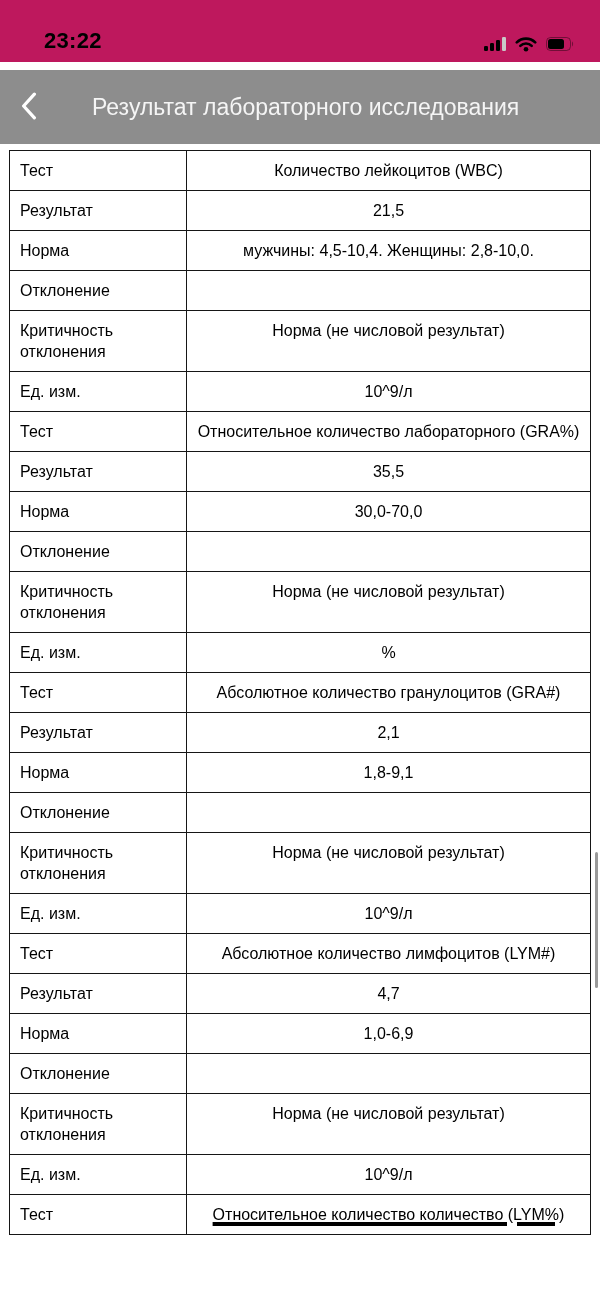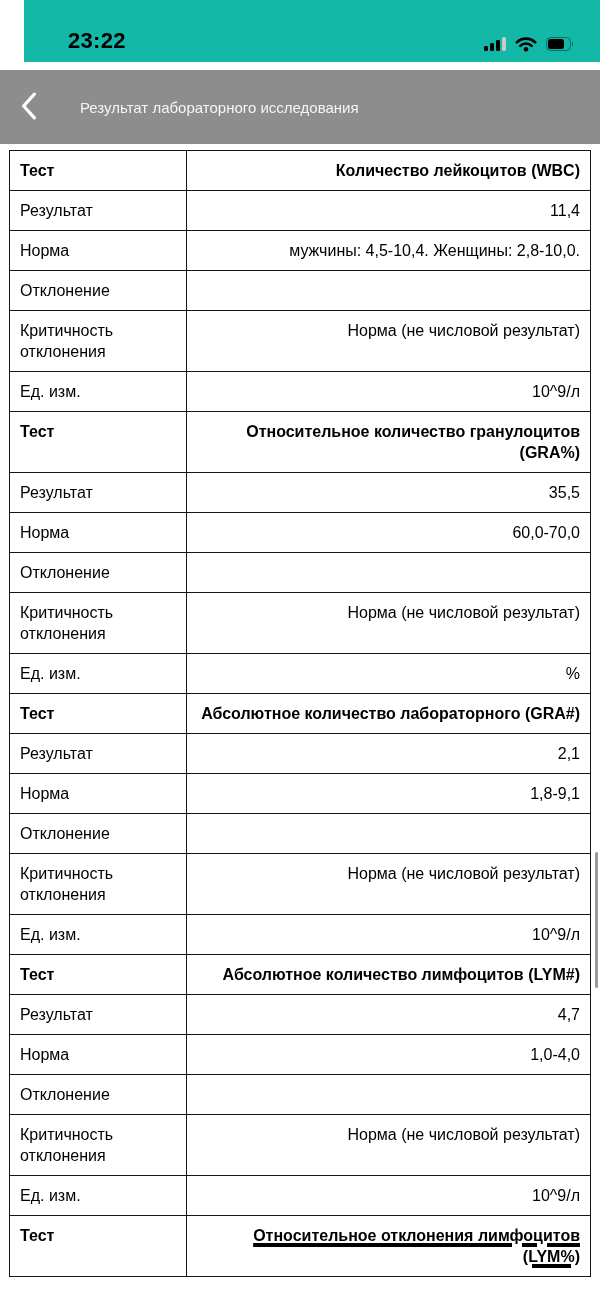--- a/index.html
+++ b/index.html
@@ -14,22 +14,21 @@
   }
 
   
   .status-bar {
     height: 62px;
     display: flex;
     align-items: flex-end;
     justify-content: space-between;
     padding: 4px 26px 8px 44px;
     box-sizing: border-box;
-    background: #14b8a6;
-    margin-left: 24px;
+    background: #be185d;
   }
   .status-time {
     font-size: 22px;
     font-weight: 700;
     letter-spacing: .3px;
   }
   .status-right { display: flex; align-items: center; gap: 9px; padding-bottom: 2px; }
   .signal { display: flex; align-items: flex-end; gap: 2px; height: 14px; }
   .signal i { display: block; width: 4px; border-radius: 1.3px; background: #000; }
   .signal i.b1 { height: 5px; }
@@ -45,37 +44,37 @@
     display: flex;
     align-items: center;
     padding: 0 20px;
     box-sizing: border-box;
     gap: 42px;
   }
   .back-btn {
     background: none; border: none; padding: 0; margin: 0;
     width: 18px; height: 30px; cursor: pointer; display: block;
   }
-  .nav-title { color: #f5f5f5; font-size: 15px; white-space: nowrap; }
+  .nav-title { color: #f5f5f5; font-size: 23px; white-space: nowrap; margin-left: 12px; }
 
   
   .table-wrap { margin: 6px 9px 0 9px; }
   table { width: 100%; border-collapse: collapse; table-layout: fixed; }
   td {
     border: 1px solid #161616;
     padding: 9px 10px;
     font-size: 16px;
     line-height: 21px;
     vertical-align: top;
     word-wrap: break-word;
     background: #fff;
   }
   td.label { width: 156px; text-align: left; }
-  td.value { text-align: right; }
-  .bold { font-weight: 700; }
+  td.value { text-align: center; }
+  .bold { font-weight: 400; }
   .underline {
     text-decoration: underline;
     text-decoration-thickness: 4px;
     text-underline-offset: 2px;
   }
   td.value:empty::before { content: "\a0"; }
 
   
   .scrollbar {
     position: absolute;
@@ -123,65 +122,65 @@
 
 <div class="table-wrap">
   <table>
     <tbody>
         <tr>
           <td class="label bold">Тест</td>
           <td class="value bold">Количество лейкоцитов (WBC)</td>
         </tr>
         <tr>
           <td class="label">Результат</td>
-          <td class="value">11,4</td>
+          <td class="value">21,5</td>
         </tr>
         <tr>
           <td class="label">Норма</td>
           <td class="value">мужчины: 4,5-10,4. Женщины: 2,8-10,0.</td>
         </tr>
         <tr>
           <td class="label">Отклонение</td>
           <td class="value"></td>
         </tr>
         <tr>
           <td class="label">Критичность отклонения</td>
           <td class="value">Норма (не числовой результат)</td>
         </tr>
         <tr>
           <td class="label">Ед. изм.</td>
           <td class="value">10^9/л</td>
         </tr>
         <tr>
           <td class="label bold">Тест</td>
-          <td class="value bold">Относительное количество гранулоцитов (GRA%)</td>
+          <td class="value bold">Относительное количество лабораторного (GRA%)</td>
         </tr>
         <tr>
           <td class="label">Результат</td>
           <td class="value">35,5</td>
         </tr>
         <tr>
           <td class="label">Норма</td>
-          <td class="value">60,0-70,0</td>
+          <td class="value">30,0-70,0</td>
         </tr>
         <tr>
           <td class="label">Отклонение</td>
           <td class="value"></td>
         </tr>
         <tr>
           <td class="label">Критичность отклонения</td>
           <td class="value">Норма (не числовой результат)</td>
         </tr>
         <tr>
           <td class="label">Ед. изм.</td>
           <td class="value">%</td>
         </tr>
         <tr>
           <td class="label bold">Тест</td>
-          <td class="value bold">Абсолютное количество лабораторного (GRA#)</td>
+          <td class="value bold">Абсолютное количество гранулоцитов (GRA#)</td>
         </tr>
         <tr>
           <td class="label">Результат</td>
           <td class="value">2,1</td>
         </tr>
         <tr>
           <td class="label">Норма</td>
           <td class="value">1,8-9,1</td>
         </tr>
         <tr>
@@ -199,35 +198,35 @@
         <tr>
           <td class="label bold">Тест</td>
           <td class="value bold">Абсолютное количество лимфоцитов (LYM#)</td>
         </tr>
         <tr>
           <td class="label">Результат</td>
           <td class="value">4,7</td>
         </tr>
         <tr>
           <td class="label">Норма</td>
-          <td class="value">1,0-4,0</td>
+          <td class="value">1,0-6,9</td>
         </tr>
         <tr>
           <td class="label">Отклонение</td>
           <td class="value"></td>
         </tr>
         <tr>
           <td class="label">Критичность отклонения</td>
           <td class="value">Норма (не числовой результат)</td>
         </tr>
         <tr>
           <td class="label">Ед. изм.</td>
           <td class="value">10^9/л</td>
         </tr>
         <tr>
           <td class="label bold">Тест</td>
-          <td class="value bold underline">Относительное отклонения лимфоцитов (LYM%)</td>
+          <td class="value bold underline">Относительное количество количество (LYM%)</td>
         </tr>
       </tbody>
   </table>
 </div>
 
 <div class="scrollbar"></div>
 
 </body></html>

